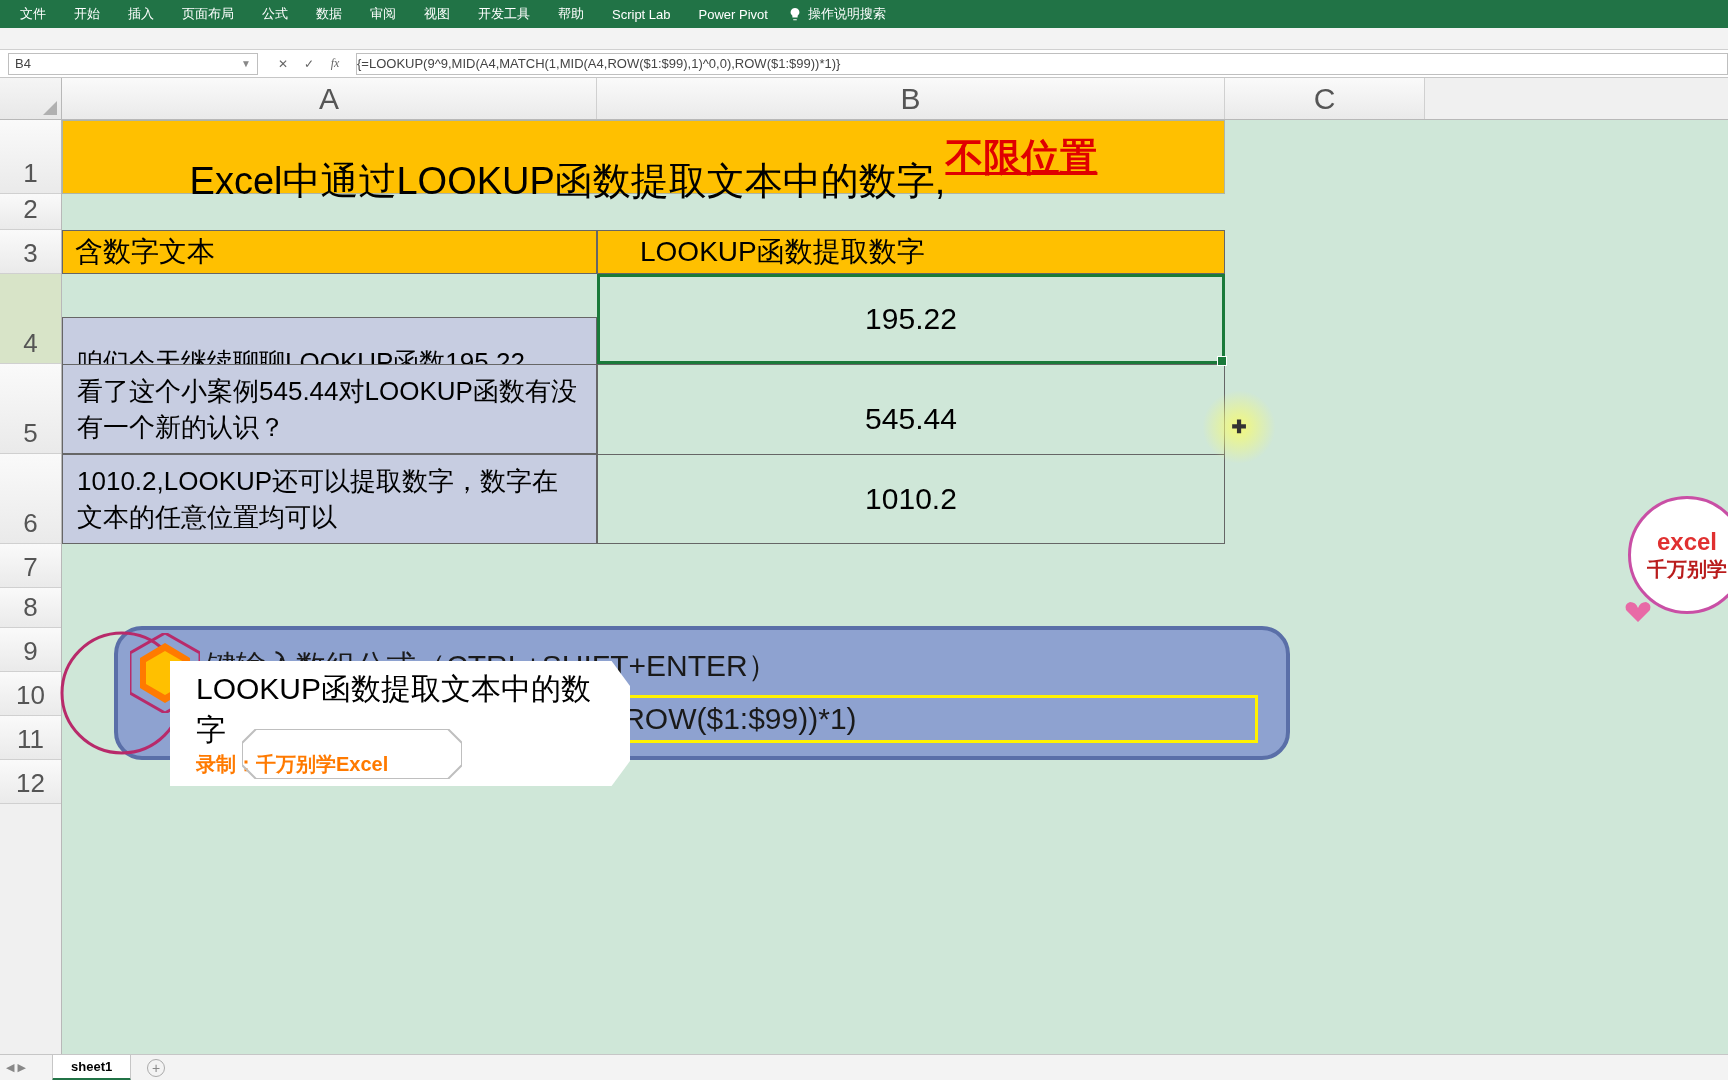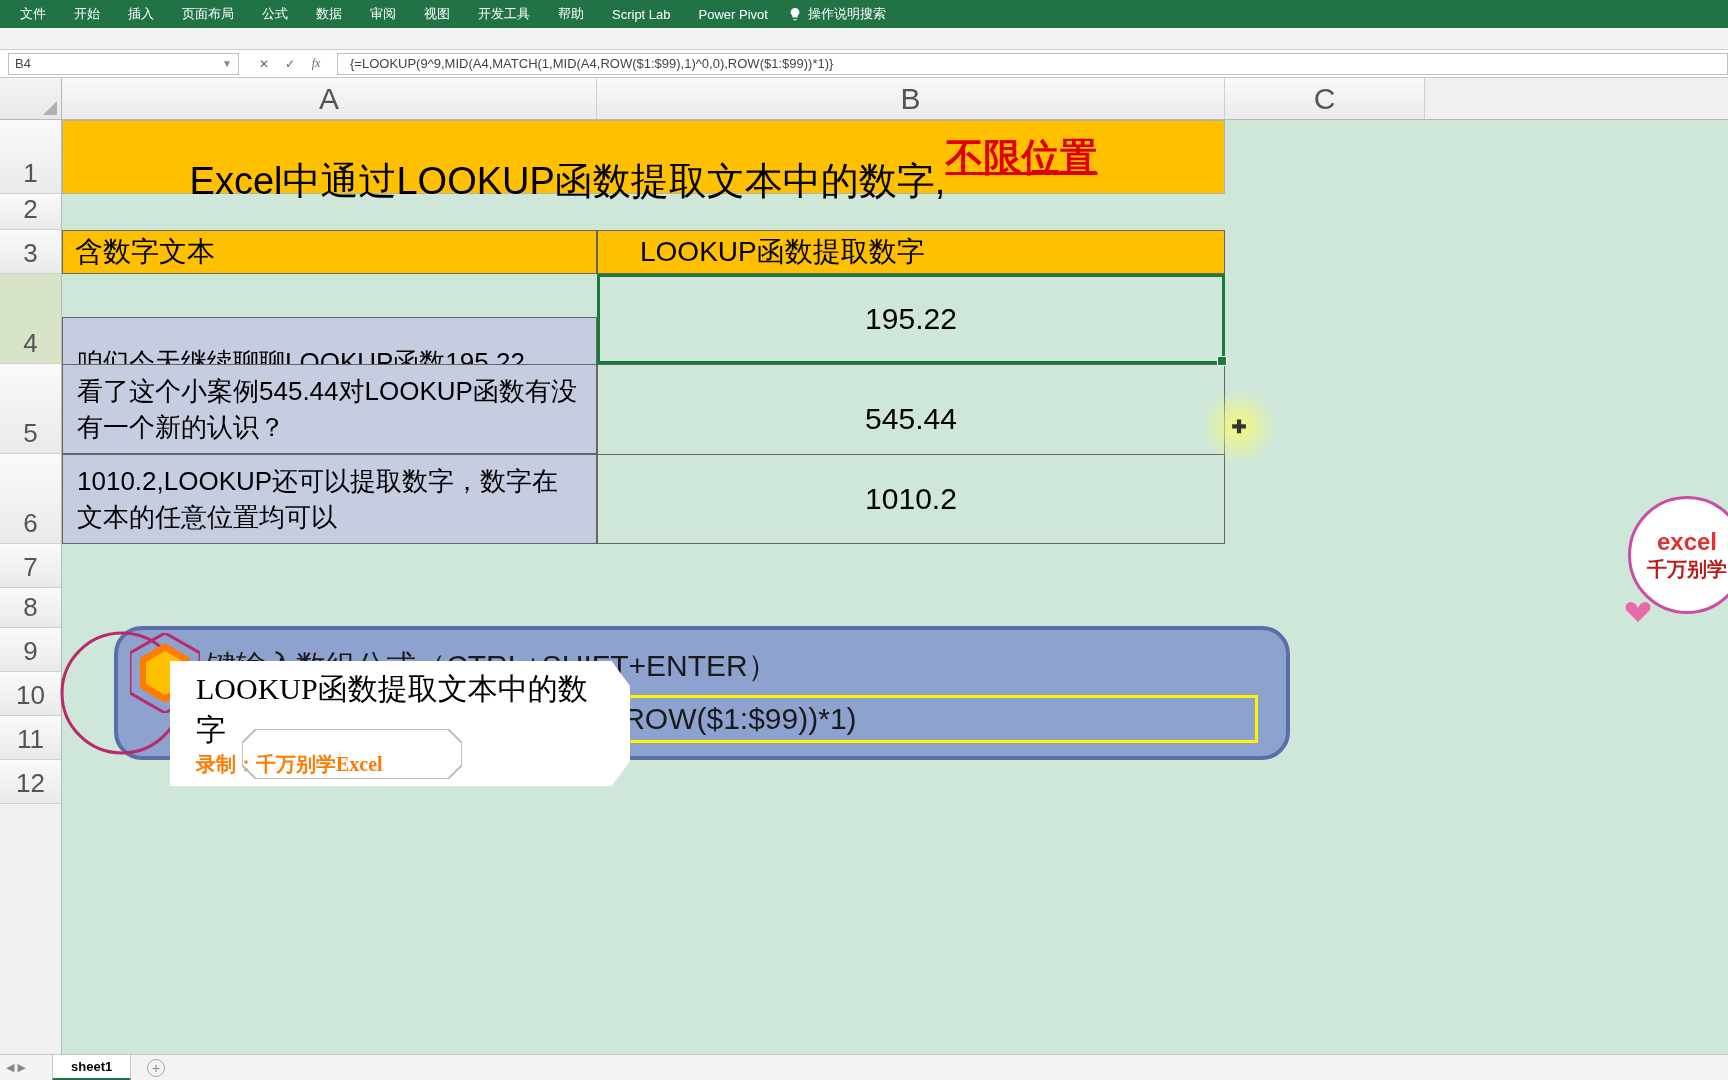--- a/index.html
+++ b/index.html
@@ -46,21 +46,21 @@
 
   
   .formula-bar {
     display: flex;
     align-items: center;
     height: 28px;
     border-bottom: 1px solid #c6c6c6;
     background: #fff;
   }
   .name-box {
-    width: 231px;
+    width: 250px;
     height: 22px;
     margin: 0 4px 0 8px;
     border: 1px solid #bfbfbf;
     padding: 0 6px;
     font-size: 13px;
     font-family: inherit;
     display: flex;
     align-items: center;
     justify-content: space-between;
     color: #444;
@@ -77,21 +77,21 @@
     width: 26px;
     text-align: center;
     color: #666;
     font-size: 12px;
   }
   .fx-label { font-style: italic; font-family: "Times New Roman", serif; color:#555; font-size:14px;}
   .formula-input {
     flex: 1;
     height: 22px;
     border: 1px solid #bfbfbf;
-    padding: 0 12px;
+    padding: 0 0;
     font-size: 13px;
     display:flex;
     align-items:center;
     color:#444;
     background:#fff;
   }
 
   
   .sheet {
     position: relative;
@@ -298,21 +298,20 @@
   }
 
   
   .banner {
     position:absolute;
     top:527px;
     left:-2px;
     width:570px;
     height:112px;
     z-index:6;
-    font-family:Liberation Serif, serif;
   }
   .banner .hex-wrap{
     position:absolute;
     left:70px; top:-14px;
     width:70px; height:80px;
   }
   .banner svg.ring{
     position:absolute;
     left:-8px; top:-24px;
     width:140px; height:140px;

